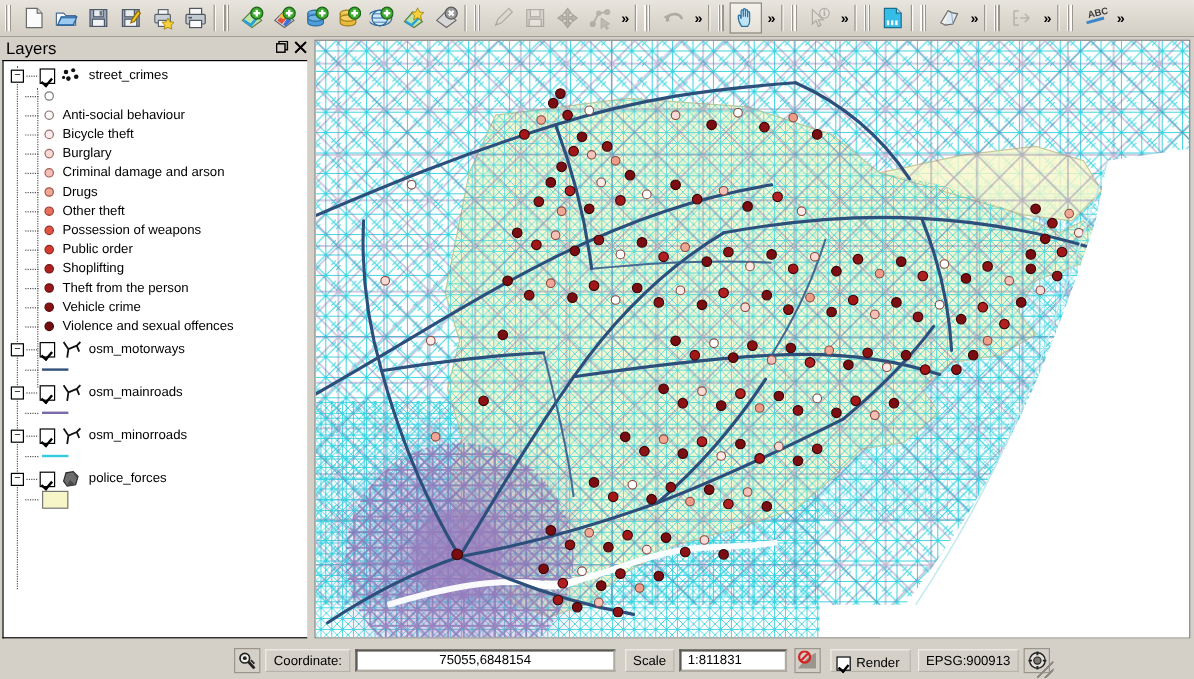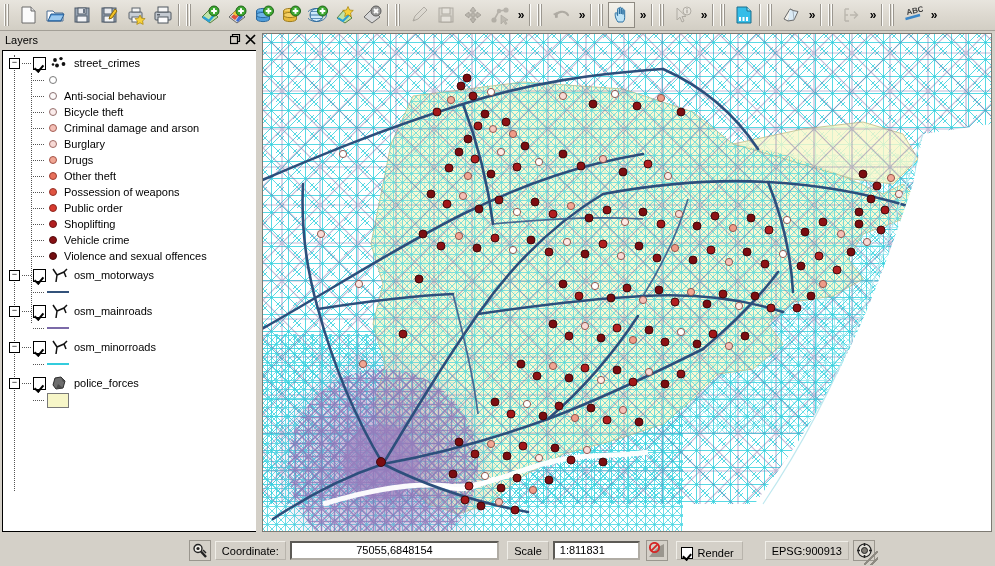--- a/index.html
+++ b/index.html
@@ -47,21 +47,21 @@
     letter-spacing: -2px;
   }
 
   
   #layers-panel {
     position: absolute; left: 0; top: 31px; width: 259px; height: 504px;
     background: #d4d0c8;
   }
   #layers-title {
     height: 17px; display: flex; align-items: center;
-    padding: 0 2px 0 5px; font-size: 11px;
+    padding: 0 2px 0 5px; font-size: 14px;
     background: #d4d0c8;
   }
   #layers-title .ttl { flex: 1; }
   .ttl-btn {
     width: 14px; height: 13px; display: flex; align-items: center;
     justify-content: center; cursor: pointer; margin-left: 1px;
   }
   #layers-tree-wrap {
     position: absolute; left: 2px; top: 19px; width: 254px; height: 482px;
     background: #fff;
@@ -85,21 +85,21 @@
     background: #fff; margin-right: 4px; position: relative; cursor: pointer;
   }
   .chk::after {
     content: ""; position: absolute; left: 2px; top: 5px; width: 4px; height: 7px;
     border: solid #000; border-width: 0 2px 2px 0; transform: rotate(40deg);
   }
   .licon { width: 20px; height: 15px; flex: none; margin-right: 4px;
     display: flex; align-items: center; justify-content: center; }
   .lname { font-size: 11px; white-space: nowrap; }
   
-  .srow { display: flex; align-items: center; height: 16px; padding-left: 30px; }
+  .srow { display: flex; align-items: center; height: 16px; padding-left: 18px; }
   .srow .tick { width: 11px; height: 1px; flex: none; border-top: 1px dotted #555; margin-right: 3px; }
   .sym-dot {
     width: 8px; height: 8px; border-radius: 50%; flex: none;
     border: 1px solid #6d2020; margin: 0 7px 0 2px;
   }
   .sym-line { width: 22px; height: 0; flex: none; margin: 0 4px 0 0; }
   .sym-poly { width: 22px; height: 15px; flex: none; margin: 0 4px 0 0;
     background: #f7f6c8; border: 1px solid #787878; }
   .slabel { font-size: 11px; white-space: nowrap; }
   
@@ -447,30 +447,30 @@
             <span class="sym-dot" style="background:#fdfafa;border-color:#8a7272;"></span>
             <span class="slabel">Anti-social behaviour</span>
           </div>
           <div class="srow">
             <span class="tick"></span>
             <span class="sym-dot" style="background:#fbeceb;border-color:#97706d;"></span>
             <span class="slabel">Bicycle theft</span>
           </div>
           <div class="srow">
             <span class="tick"></span>
+            <span class="sym-dot" style="background:#f7d9d5;border-color:#a06a64;"></span>
+            <span class="slabel">Burglary</span>
+          </div>
+          <div class="srow">
+            <span class="tick"></span>
             <span class="sym-dot" style="background:#f4bfb6;border-color:#a35e55;"></span>
             <span class="slabel">Criminal damage and arson</span>
           </div>
           <div class="srow">
             <span class="tick"></span>
-            <span class="sym-dot" style="background:#f7d9d5;border-color:#a06a64;"></span>
-            <span class="slabel">Burglary</span>
-          </div>
-          <div class="srow">
-            <span class="tick"></span>
             <span class="sym-dot" style="background:#f0a694;border-color:#a45246;"></span>
             <span class="slabel">Drugs</span>
           </div>
           <div class="srow">
             <span class="tick"></span>
             <span class="sym-dot" style="background:#e7705c;border-color:#9b3c30;"></span>
             <span class="slabel">Other theft</span>
           </div>
           <div class="srow">
             <span class="tick"></span>
@@ -479,20 +479,25 @@
           </div>
           <div class="srow">
             <span class="tick"></span>
             <span class="sym-dot" style="background:#d73a2e;border-color:#8c261e;"></span>
             <span class="slabel">Public order</span>
           </div>
           <div class="srow">
             <span class="tick"></span>
             <span class="sym-dot" style="background:#b21f20;border-color:#711616;"></span>
             <span class="slabel">Shoplifting</span>
+          </div>
+          <div class="srow">
+            <span class="tick"></span>
+            <span class="sym-dot" style="background:#9d1719;border-color:#631012;"></span>
+            <span class="slabel">Theft from the person</span>
           </div>
           <div class="srow">
             <span class="tick"></span>
             <span class="sym-dot" style="background:#881114;border-color:#560b0d;"></span>
             <span class="slabel">Vehicle crime</span>
           </div>
           <div class="srow">
             <span class="tick"></span>
             <span class="sym-dot" style="background:#730d11;border-color:#47070a;"></span>
             <span class="slabel">Violence and sexual offences</span>
@@ -895,21 +900,21 @@
           <circle cx="6.5" cy="5.5" r="4.6" fill="none" stroke="#d42626" stroke-width="1.9"></circle>
           <path d="M3.4,8.6 L9.6,2.4" stroke="#d42626" stroke-width="1.9"></path>
         </svg>
     </span>
 
     <div class="sb-chk-wrap" style="margin-left:4px;">
       <span class="sb-chk"></span>
       <span>Render</span>
     </div>
 
-    <div class="sb-label" style="margin-left:22px;">EPSG:900913</div>
+    <div class="sb-label" style="margin-left:6px;">EPSG:900913</div>
 
     <span class="sb-iconbtn" title="CRS status" style="margin-left:4px;">
       <svg width="17" height="17" viewBox="0 0 17 17">
           <circle cx="8.5" cy="8.5" r="6.5" fill="#e4e1da" stroke="#222" stroke-width="1.2"></circle>
           <circle cx="8.5" cy="8.5" r="3" fill="#7f7b74" stroke="#222" stroke-width="1"></circle>
           <path d="M8.5,1 V4 M8.5,13 V16 M1,8.5 H4 M13,8.5 H16" stroke="#222" stroke-width="1.6"></path>
         </svg>
     </span>
 
     <div id="resize-grip"></div>

